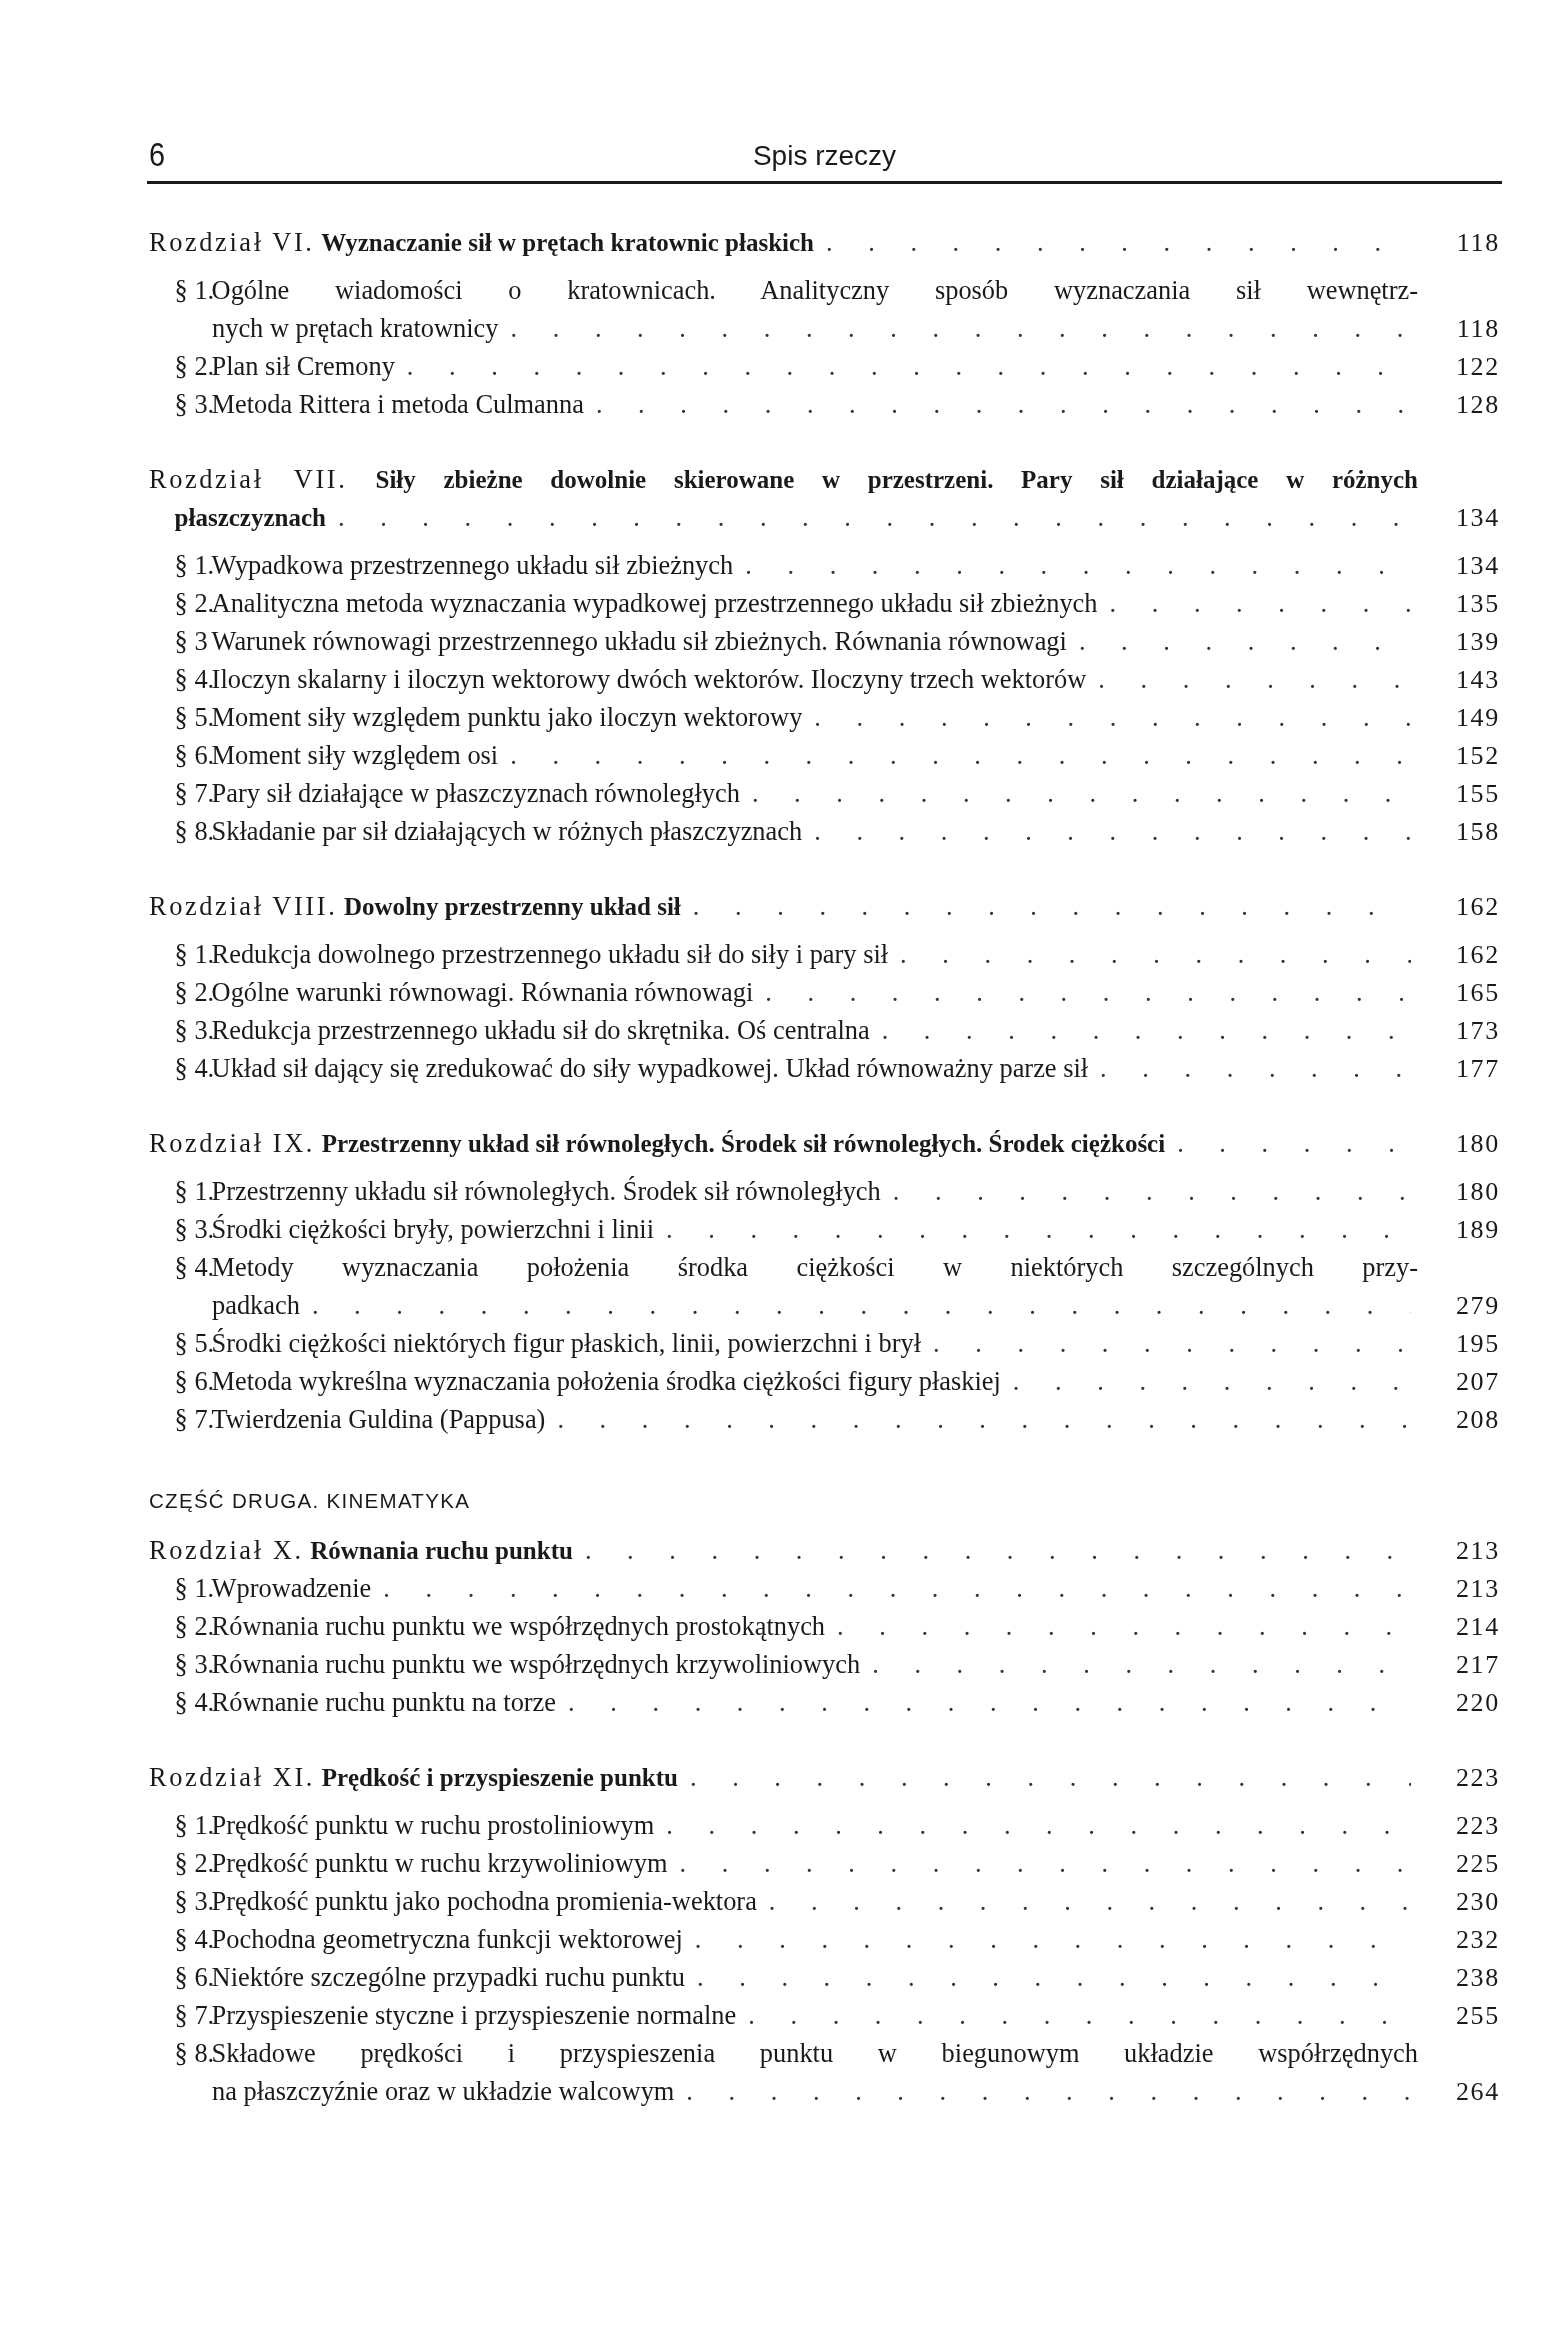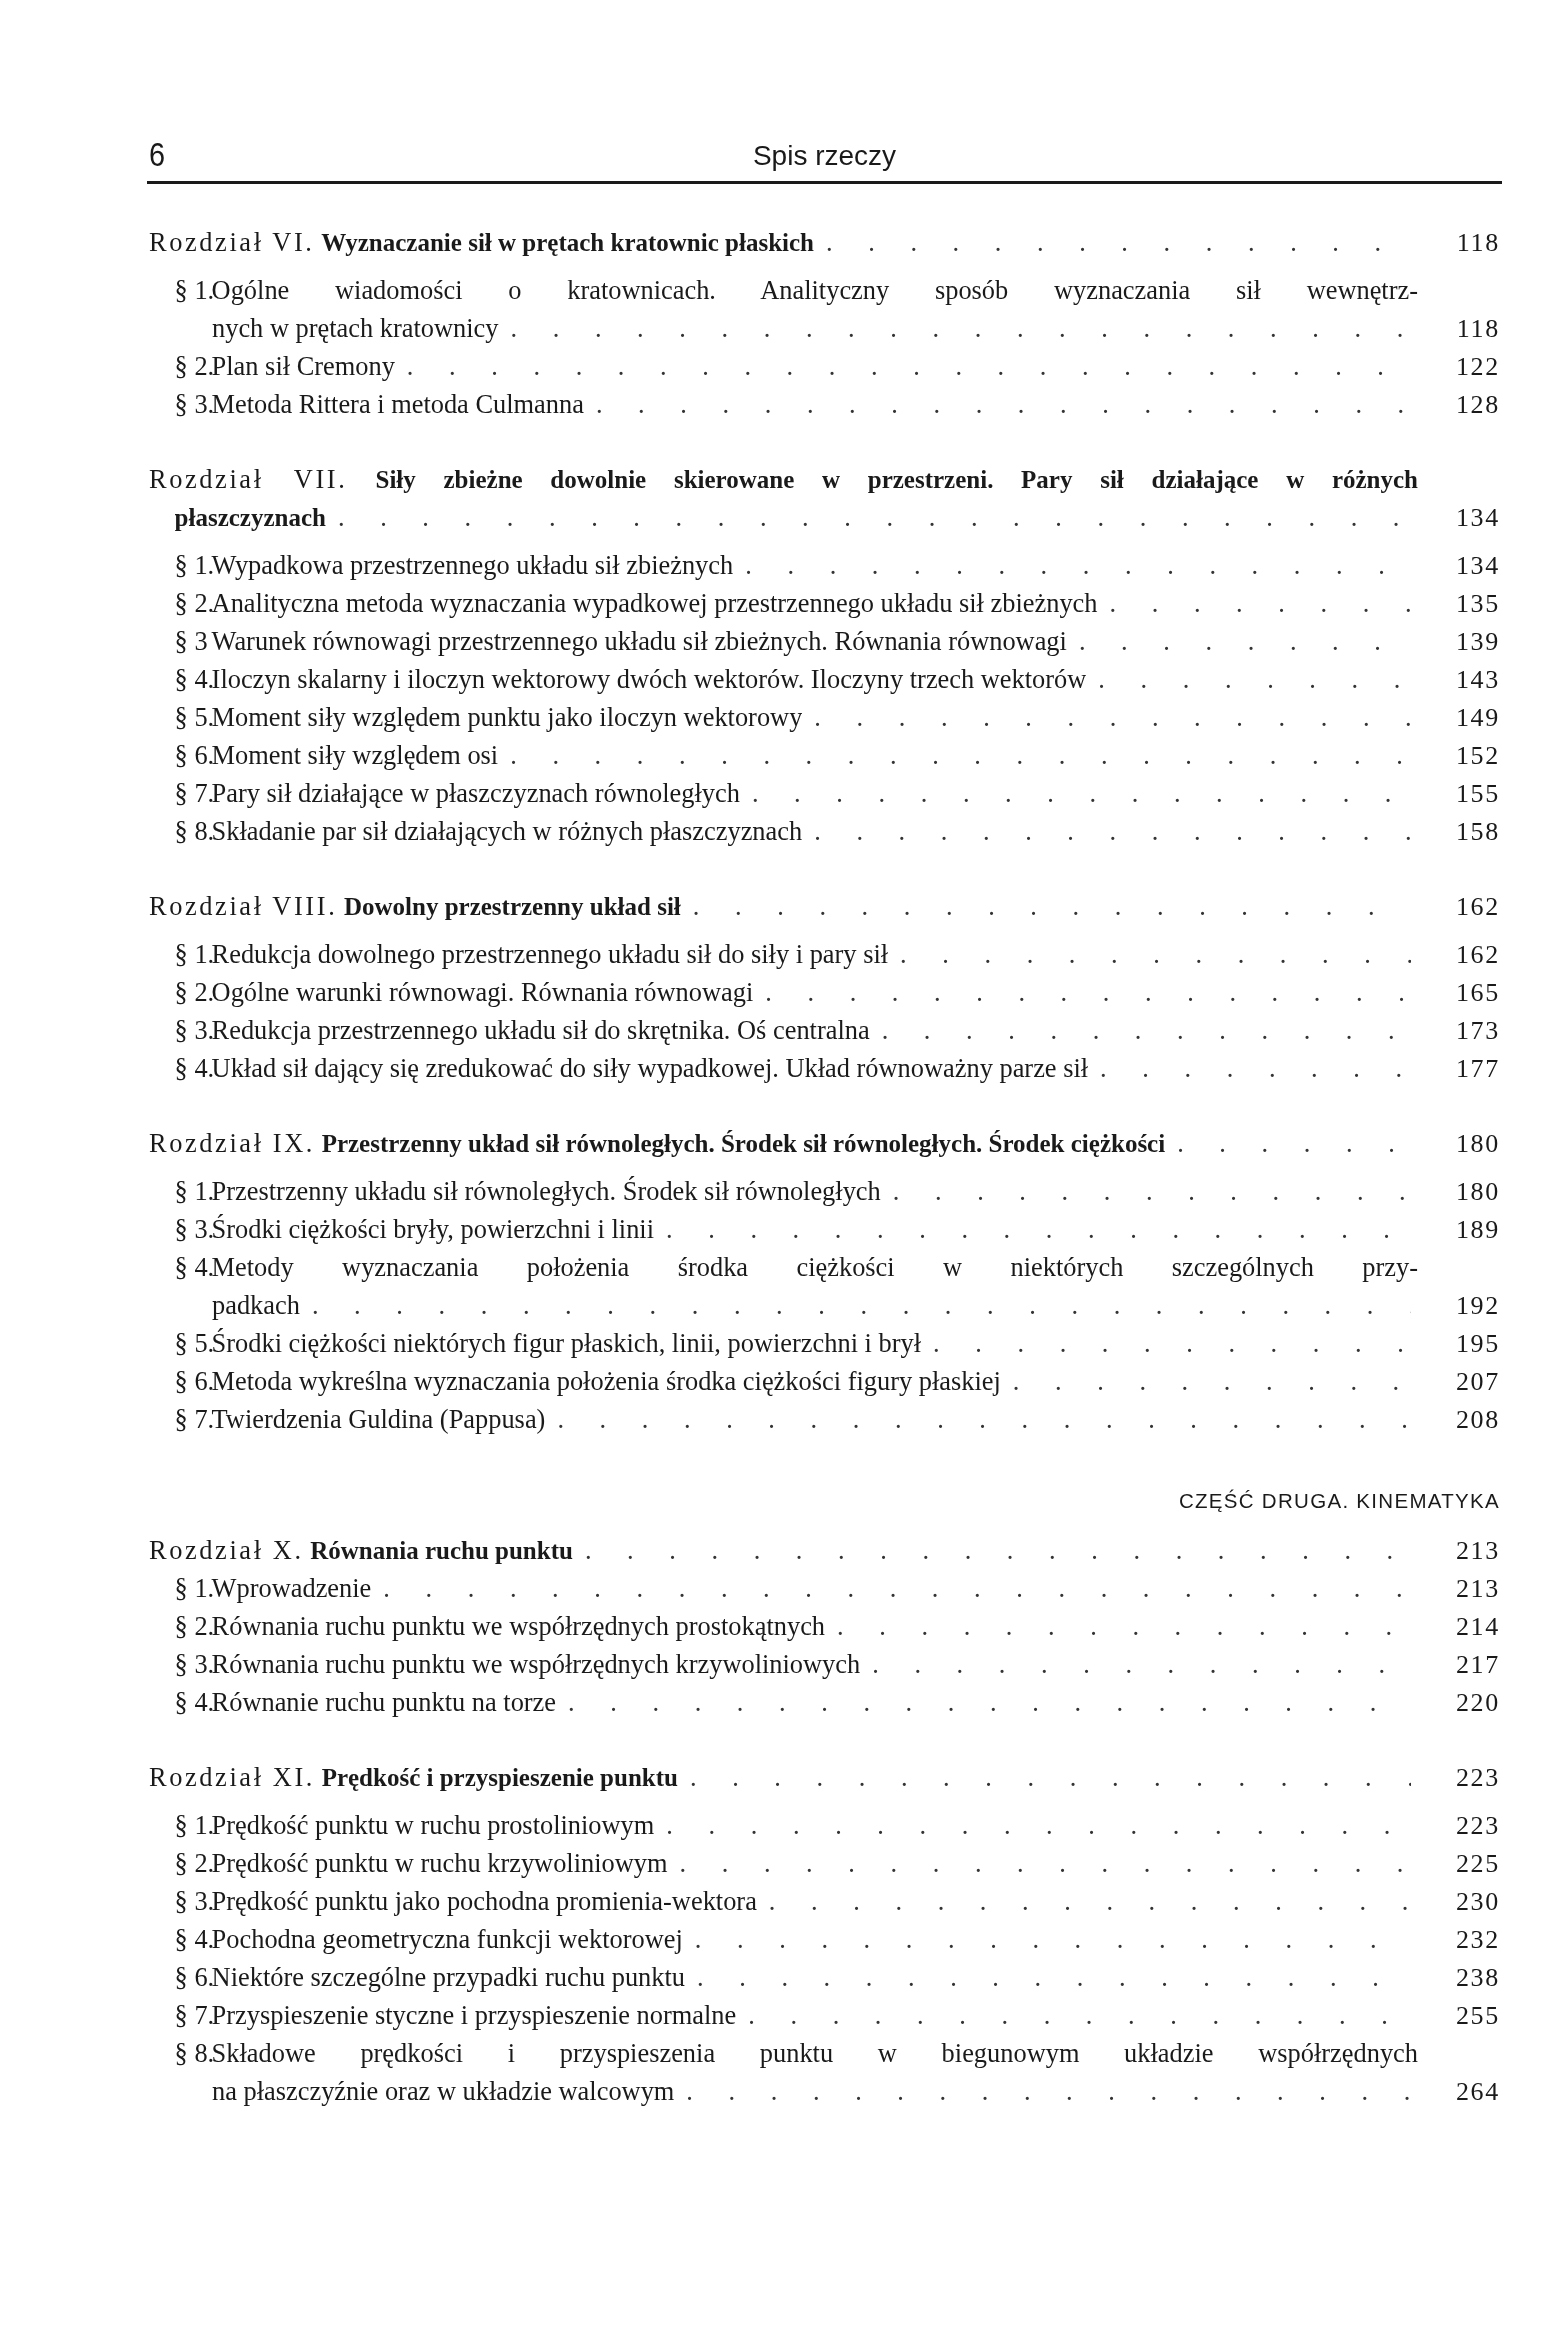--- a/index.html
+++ b/index.html
@@ -46,21 +46,21 @@
   .chapter .heading-row .label { letter-spacing: 2.6px; }
   .chapter .heading-row .title { font-weight: bold; font-size: 25px; letter-spacing: 0px; }
   .chapter .heading-cont { padding-left: 25.6px; }
   .sections { margin-top: 10px; }
   .chapter.tight .sections { margin-top: 0; }
   .sec-row { padding-left: 25.6px; }
   .sec-num { display: inline-block; width: 37px; }
   .sec-cont { padding-left: 63px; }
   .part-heading {
     margin-top: 44px; margin-bottom: 5.1px; height: 37px; line-height: 37px;
-    text-align: right; font-family: "Liberation Sans", "DejaVu Sans", sans-serif;
+    text-align: left; font-family: "Liberation Sans", "DejaVu Sans", sans-serif;
     font-size: 20.5px; letter-spacing: 1.3px;
   }
   .justify-line { display: block; text-align: justify; text-align-last: justify; }
 </style>
 </head>
 <body>
 
 <div class="page-header">
   <span class="page-number">6</span>
   <div class="running-title">Spis rzeczy</div>
@@ -194,21 +194,21 @@
           <span class="dots"></span>
           <span class="page">189</span>
         </div>
         <div class="row sec-row">
           <span class="lead justify-line" style="flex: 1 1 auto;"><span class="sec-num">§ 4.</span><span class="sec-title">Metody wyznaczania położenia środka ciężkości w niektórych szczególnych przy-</span></span>
           <span class="page"></span>
         </div>
         <div class="row sec-row sec-cont">
           <span class="lead"><span class="sec-title">padkach</span></span>
           <span class="dots"></span>
-          <span class="page">192</span>
+          <span class="page">279</span>
         </div>
         <div class="row sec-row">
           <span class="lead"><span class="sec-num">§ 5.</span><span class="sec-title">Środki ciężkości niektórych figur płaskich, linii, powierzchni i brył</span></span>
           <span class="dots"></span>
           <span class="page">195</span>
         </div>
         <div class="row sec-row">
           <span class="lead"><span class="sec-num">§ 6.</span><span class="sec-title">Metoda wykreślna wyznaczania położenia środka ciężkości figury płaskiej</span></span>
           <span class="dots"></span>
           <span class="page">207</span>

